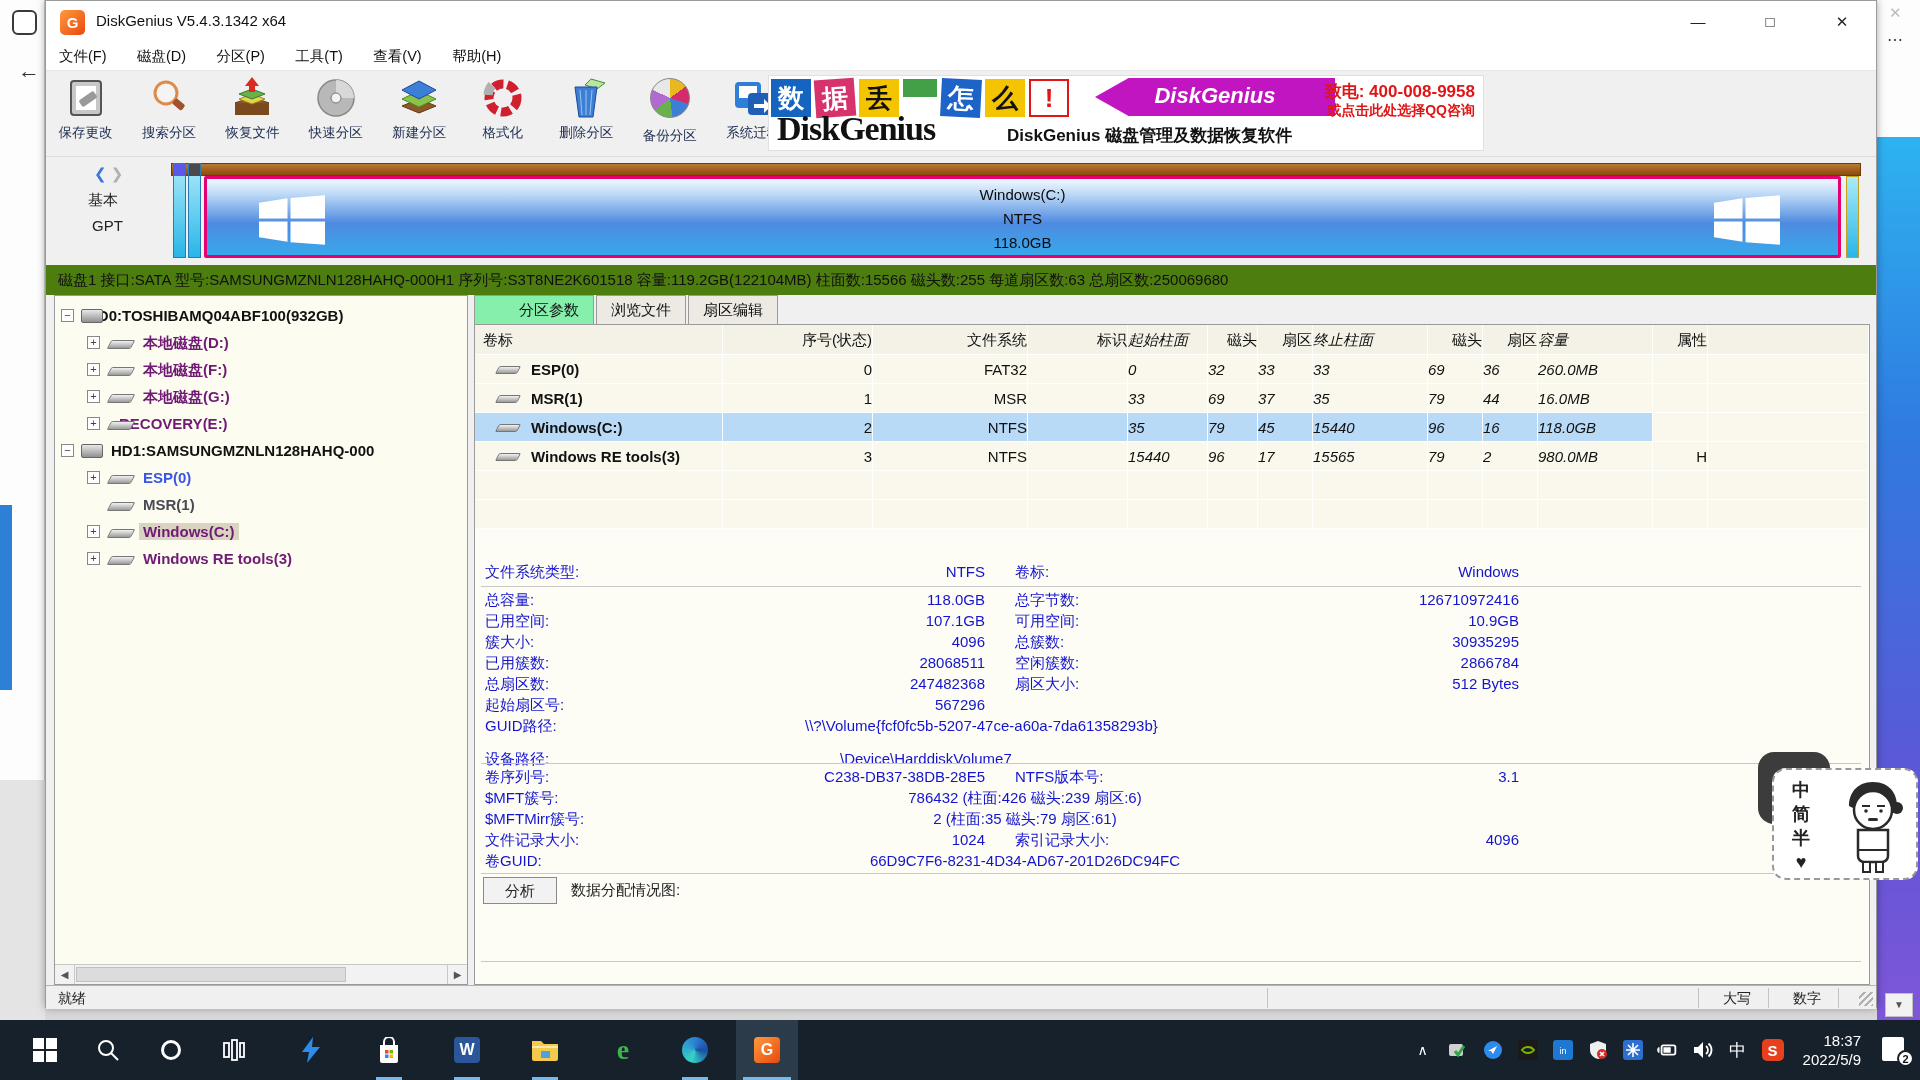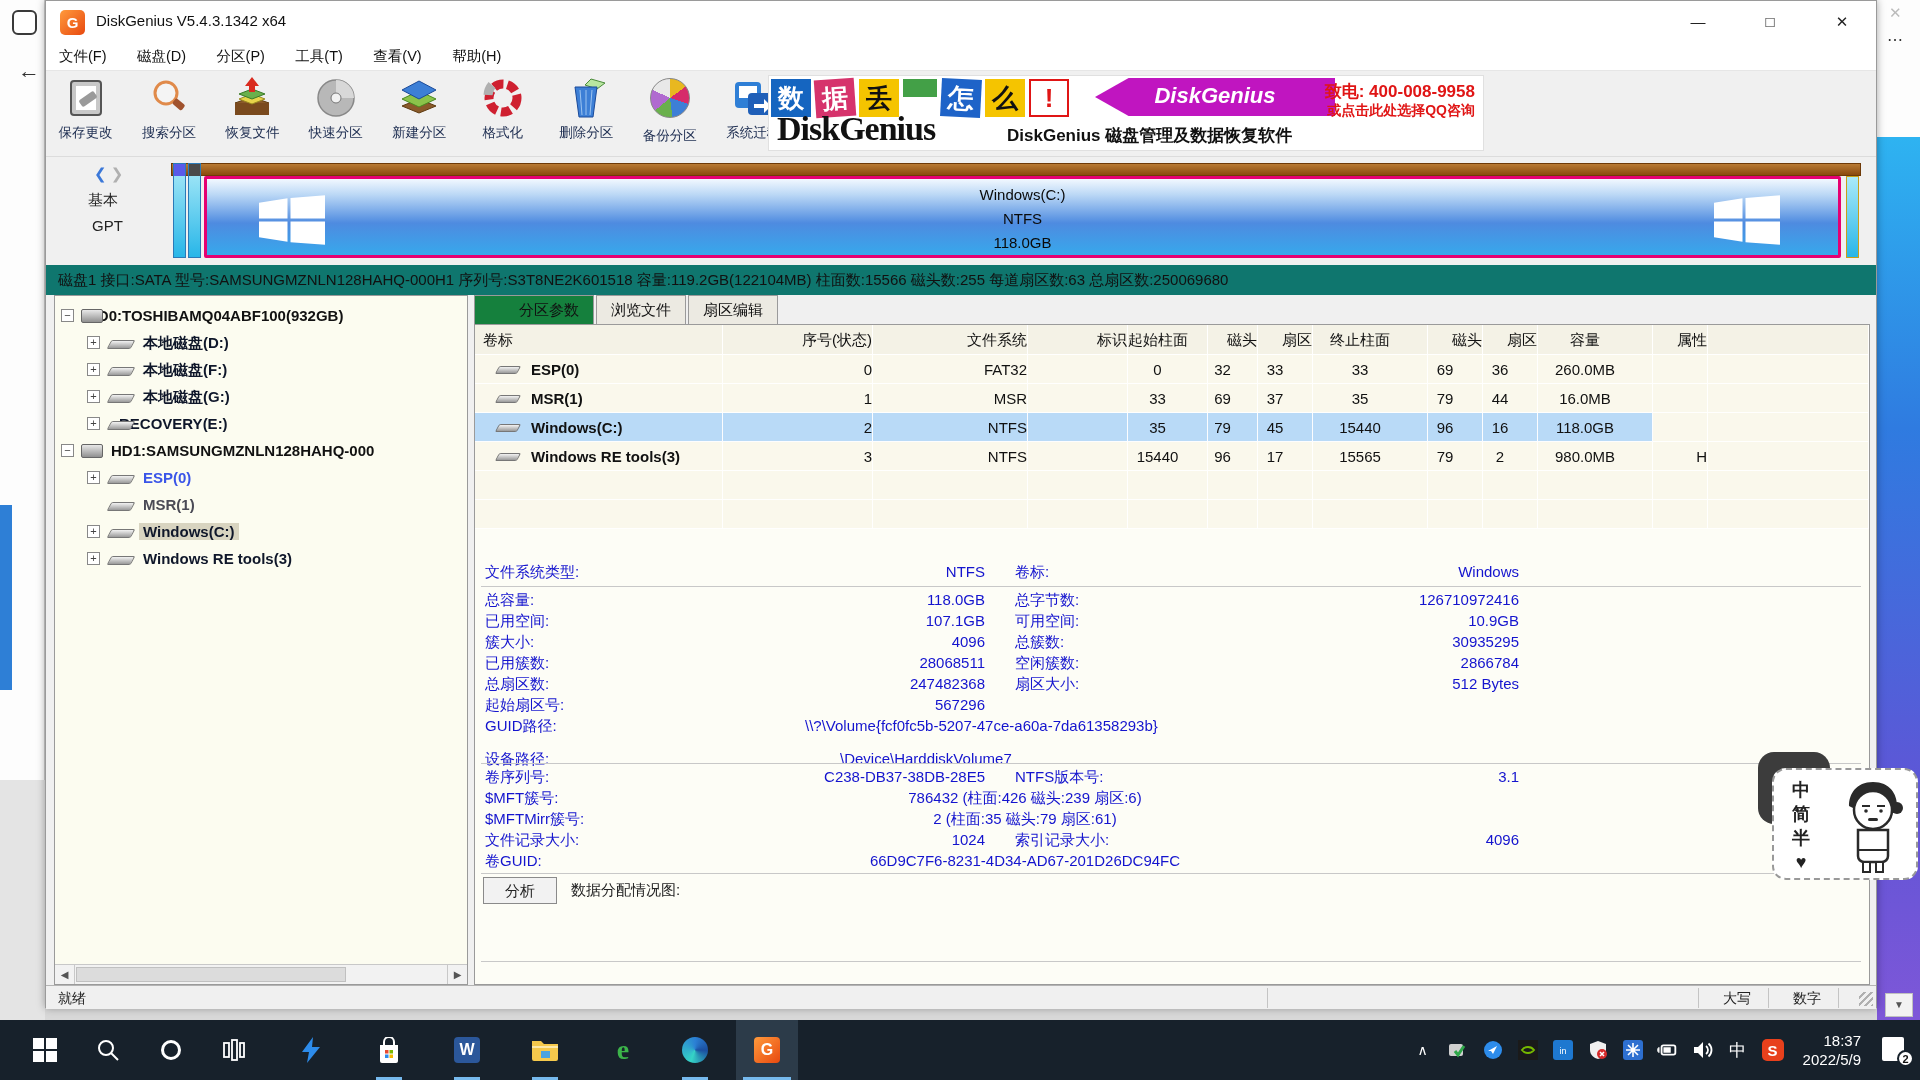--- a/index.html
+++ b/index.html
@@ -55,48 +55,48 @@
   #brownbar { left:0; top:2px; width:100%; height:13px; background:linear-gradient(180deg,#b87a33,#8a4a0e); border:1px solid #6e3a08; }
   .sliver { top:2px; width:13px; height:95px; border:1px solid #2a7ab8; background:linear-gradient(180deg,#aaeaf8,#28b6e8); }
   .sliver .cap { position:absolute; left:0; top:0; width:100%; height:12px; }
   #sliver1 { left:2px; } #sliver2 { left:17px; }
   #sliver3 { right:2px; top:15px; height:82px; border:1px solid #c8a018; }
   #mainbar { left:33px; top:15px; right:20px; height:82px; border:3px solid #e50072; border-radius:2px; background:linear-gradient(180deg,#f2f8ff 0%,#bdd9f6 20%,#4e8be0 58%,#37a8ec 100%); text-align:center; color:#0a0a0a; font-size:15px; }
   #mainbar .line { line-height:24px; }
   .winflag { position:absolute; top:16px; width:66px; height:50px; }
   #flag-left { left:52px; } #flag-right { right:58px; }
 
-  #diskinfo { left:0; top:264px; width:100%; height:30px; font-size:15px; color:#111; padding:6px 0 0 12px; background:#0f766e; }
+  #diskinfo { left:0; top:264px; width:100%; height:30px; font-size:15px; color:#111; padding:6px 0 0 12px; background:#4d7c0f; }
 
   
   #main { left:0; top:294px; width:100%; height:690px; background:#f0f0f0; }
 
   #tree { left:8px; top:0; width:414px; height:690px; border:1px solid #9a9a9a; background:#fcfcf0; }
   .titem { position:relative; height:27px; line-height:27px; font-size:15px; font-weight:bold; white-space:nowrap; }
   .titem .exp { position:absolute; top:7px; width:13px; height:13px; border:1px solid #888; background:#fff; font-size:11px; line-height:11px; text-align:center; color:#444; font-weight:normal; }
   .titem .dicon { position:absolute; top:7px; width:22px; height:14px; background:linear-gradient(180deg,#e8e8e8,#909090); border:1px solid #666; border-radius:2px; }
   .titem .picon { position:absolute; top:11px; width:24px; height:9px; background:linear-gradient(180deg,#f2f2f2,#9a9a9a); border:1px solid #777; border-radius:2px; transform:skewX(-28deg); }
-  .c-black { color:#111; } .c-brown { color:#0f172a; } .c-blue { color:#3a55e8; } .c-gray { color:#4a4a55; }
+  .c-black { color:#111; } .c-brown { color:#701a75; } .c-blue { color:#3a55e8; } .c-gray { color:#4a4a55; }
   .tsel { background:#d8d4c0; padding:0 4px; }
   #treescroll { position:absolute; left:0; bottom:0; width:412px; height:20px; background:#f2f2f2; border-top:1px solid #c8c8c8; }
   #treescroll .sarr { position:absolute; top:0; width:20px; height:19px; text-align:center; line-height:19px; font-size:10px; color:#555; background:#f2f2f2; }
   #treescroll .thumb { position:absolute; left:21px; top:2px; width:270px; height:15px; background:#dcdcdc; border:1px solid #c0c0c0; }
 
   #rpanel { left:428px; top:0; width:1396px; height:690px; }
   .tab { position:relative; float:left; height:29px; line-height:28px; padding:0 14px; font-size:15px; color:#111; border:1px solid #9a9a9a; border-bottom:none; margin-right:2px; background:#eceae2; }
-  .tab.active { background:#15803d; z-index:2;padding-left:44px; }
+  .tab.active { background:#86efac; z-index:2;padding-left:44px; }
   #rcontent { position:absolute; left:0; top:29px; width:1396px; height:661px; border:1px solid #9a9a9a; background:#fdfdf6; overflow:hidden; }
 
   .tgrid { display:grid; grid-template-columns:248px 150px 155px 100px 80px 50px 55px 115px 55px 55px 115px 55px 1fr; }
   .tgrid > div { height:29px; line-height:29px; font-size:15px; border-right:1px solid rgba(255,255,255,.95); border-bottom:1px solid rgba(255,255,255,.95); overflow:hidden; white-space:nowrap; }
   #thead > div { height:30px; line-height:30px; color:#111; background:#f4f2e6; }
   .trow > div { background:#faf8ec; color:#111; }
   .trow.sel > div { background:#b9daf7; }
   .trow.sel > div.nohl { background:#faf8ec; }
-  .al { text-align:left; padding-left:8px; } .ac { text-align:right; } .ar { text-align:center; padding-right:20px; }
+  .al { text-align:left; padding-left:8px; } .ac { text-align:right; } .ar { text-align:left; padding-right:20px;font-style:italic; }
   .num-start { color:#bb00bb; } .num-end { color:#a03028; }
   .pname { font-weight:bold; position:relative; padding-left:56px; }
   .pname .picon2 { position:absolute; left:22px; top:11px; width:22px; height:8px; background:linear-gradient(180deg,#f2f2f2,#9a9a9a); border:1px solid #777; border-radius:2px; transform:skewX(-28deg); }
 
   
   .dl { position:absolute; left:0; width:1394px; height:21px; font-size:15px; color:#1414ce; }
   .dl .l1 { position:absolute; left:10px; }
   .dl .v1 { position:absolute; left:140px; width:370px; text-align:right; }
   .dl .l2 { position:absolute; left:540px; }
   .dl .v2 { position:absolute; left:720px; width:324px; text-align:right; }

